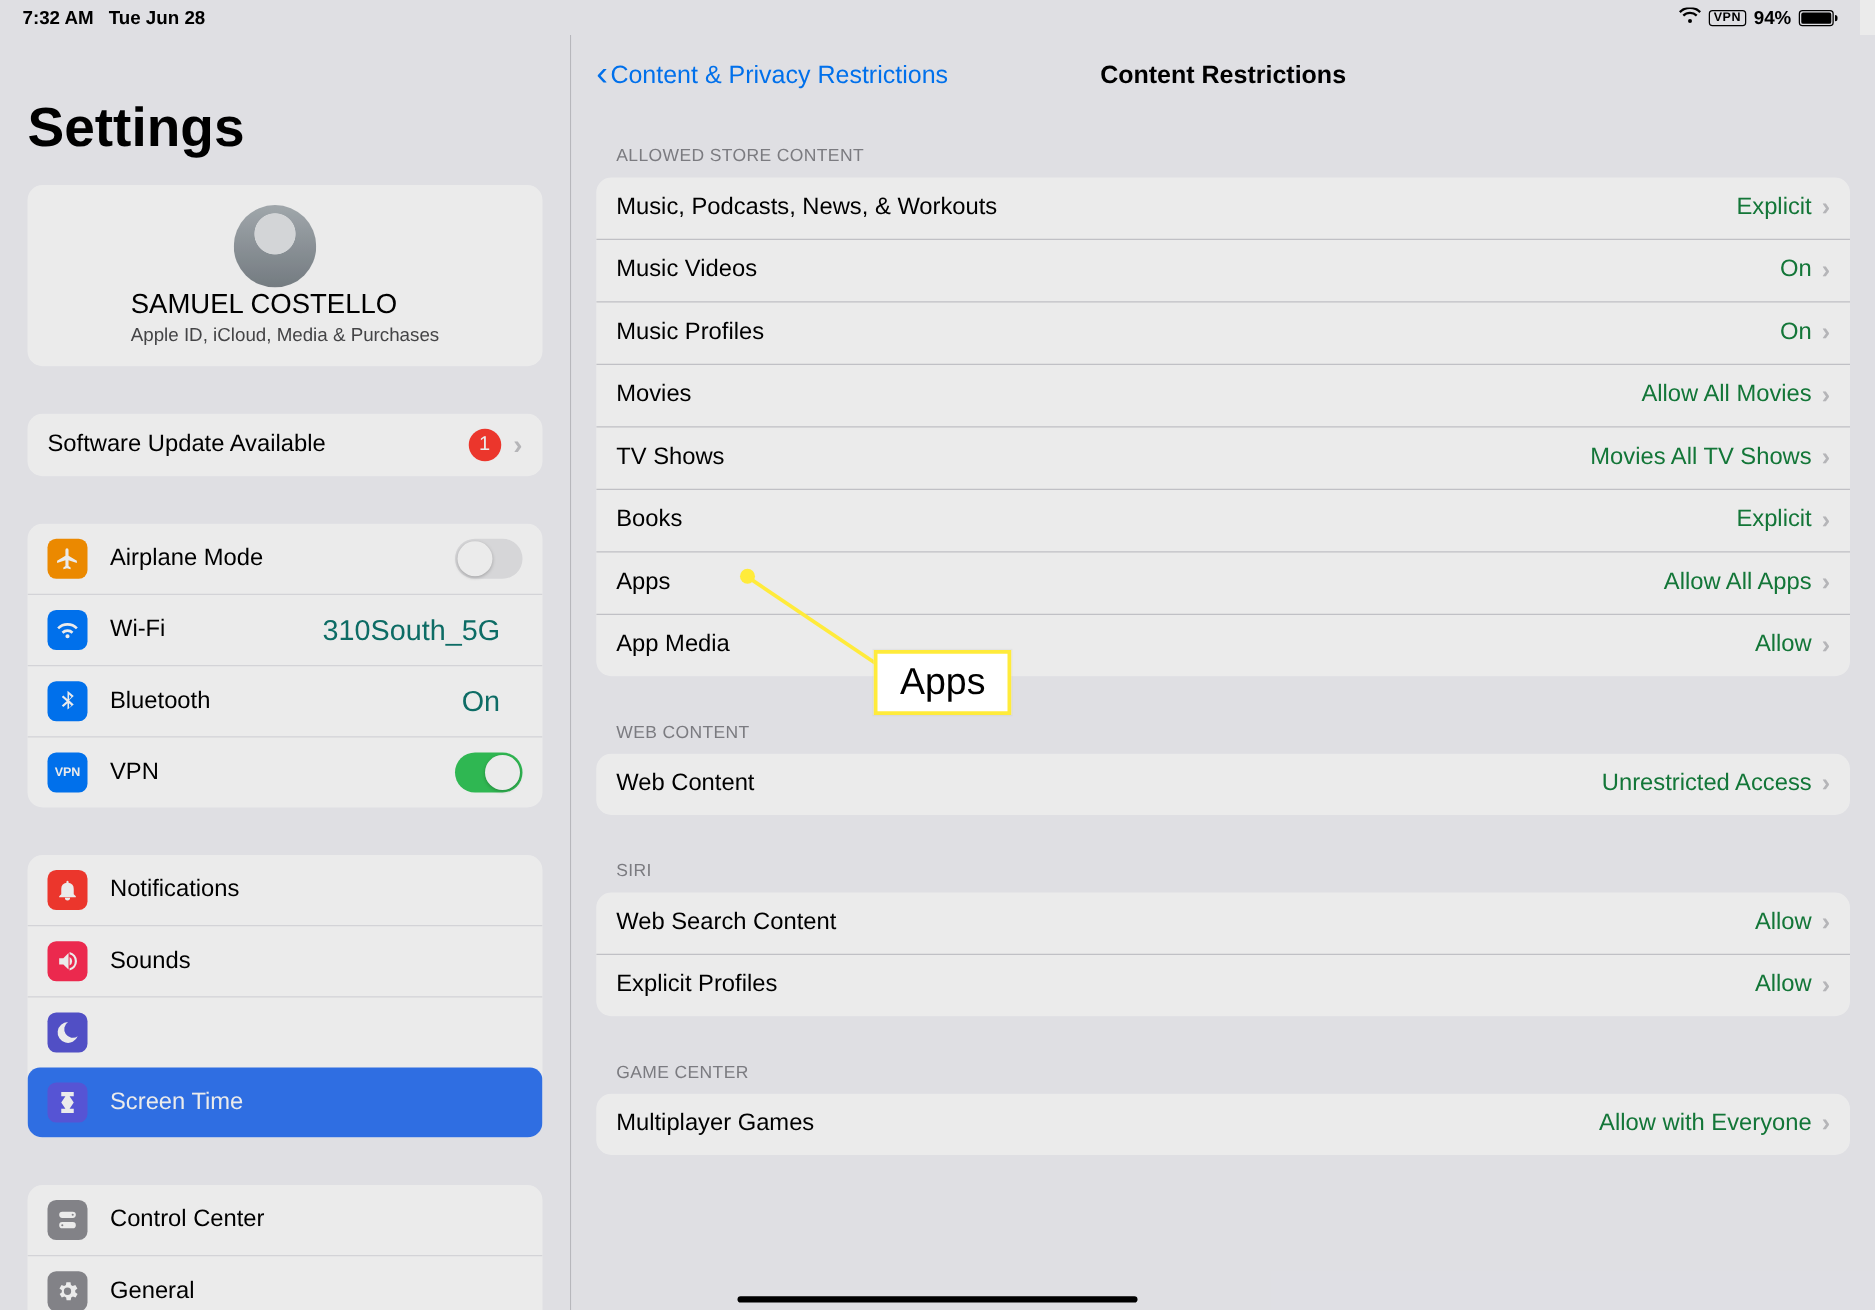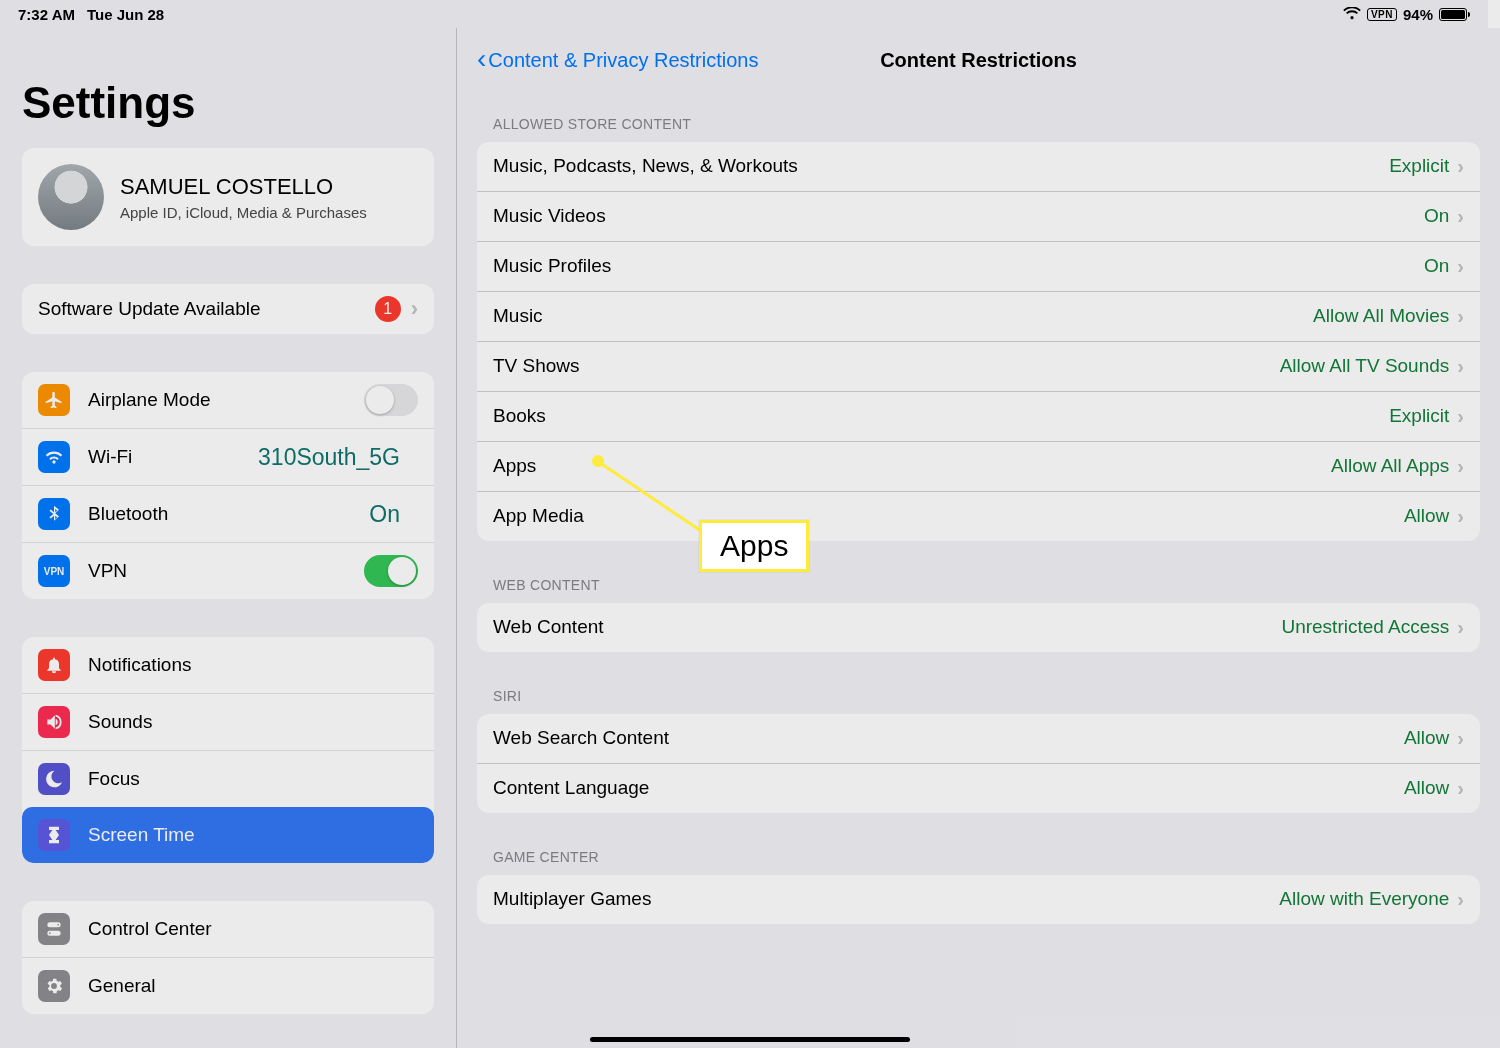--- a/index.html
+++ b/index.html
@@ -20,21 +20,21 @@
 .battery-tip{ width:2px; height:5px; background:#000; border-radius:0 2px 2px 0; margin-left:1px;}
 
 
 .split { position:absolute; top:28px; left:0; right:0; bottom:0; display:flex; background:#f2f2f7;}
 .left-pane { width:457px; flex:0 0 457px; border-right:1px solid #c7c7cc; background:#f2f2f7; padding:0 22px; overflow:hidden;}
 .right-pane { flex:1; background:#f2f2f7; position:relative; overflow:hidden;}
 
 
 .settings-title{ font-size:44px; font-weight:700; color:#000; margin:50px 0 20px 0;}
 .card{ background:#fff; border-radius:12px; overflow:hidden;}
-.profile-card{ display:flex; align-items:center; padding:16px;}
+.profile-card{ display:flex; align-items:center; padding:16px;flex-direction:column;}
 .avatar{ width:66px; height:66px; border-radius:50%; background:linear-gradient(180deg,#bfc4c8,#8a9197); flex:0 0 66px; margin-right:16px; background-image:radial-gradient(circle at 50% 35%,#e5e8ea 0 30%,transparent 31%),linear-gradient(180deg,#aeb5ba,#7e868c);}
 .profile-name{ font-size:22px; font-weight:400; color:#000; margin-bottom:4px;}
 .profile-sub{ font-size:15px; color:#4a4a4c;}
 .row{ display:flex; align-items:center; padding:12px 16px; font-size:19px; color:#000;}
 .row + .row{ border-top:1px solid #e5e5ea;}
 .row-label{ flex:1;}
 .row-value{ color:#0f766e; font-size:23px; margin-right:18px;}
 .chev{ color:#c5c5c8; font-size:22px; font-weight:600;}
 .badge{ background:#ff3b30; color:#fff; min-width:26px; height:26px; border-radius:13px; display:inline-flex; align-items:center; justify-content:center; font-size:16px; font-weight:500; margin-right:10px;}
 .ios-icon{ width:32px; height:32px; border-radius:7px; margin-right:18px; flex:0 0 32px; display:flex; align-items:center; justify-content:center;}
@@ -177,21 +177,20 @@
             </svg>
         </span>
         <span class="row-label">Sounds</span>
       </div>
       <div class="row">
         <span class="ios-icon" style="background:#5856d6">
           <svg viewBox="0 0 24 24">
               <path d="M12.5 2a10 10 0 109.3 13.7A8 8 0 0112.5 2z"></path>
             </svg>
         </span>
-        <span class="row-label">Focus</span>
       </div>
       <div class="row sel-row" style="border-top:none">
         <span class="ios-icon" style="background:#5856d6">
           <svg viewBox="0 0 24 24">
               <path d="M6 2h12v4h-4l4 6-4 6h4v4H6v-4h4l-4-6 4-6H6V2z"></path>
             </svg>
         </span>
         <span class="row-label" style="color:#fff">Screen Time</span>
       </div>
     </div>
@@ -238,27 +237,27 @@
           <span class="lbl">Music Videos</span>
           <span class="val">On</span>
           <span class="chev">›</span>
         </div>
       <div class="grow">
           <span class="lbl">Music Profiles</span>
           <span class="val">On</span>
           <span class="chev">›</span>
         </div>
       <div class="grow">
-          <span class="lbl">Music</span>
+          <span class="lbl">Movies</span>
           <span class="val">Allow All Movies</span>
           <span class="chev">›</span>
         </div>
       <div class="grow">
           <span class="lbl">TV Shows</span>
-          <span class="val">Allow All TV Sounds</span>
+          <span class="val">Movies All TV Shows</span>
           <span class="chev">›</span>
         </div>
       <div class="grow">
           <span class="lbl">Books</span>
           <span class="val">Explicit</span>
           <span class="chev">›</span>
         </div>
       <div class="grow">
           <span class="lbl">Apps</span>
           <span class="val">Allow All Apps</span>
@@ -281,21 +280,21 @@
     </div>
 
     <div class="group-header">SIRI</div>
     <div class="group">
       <div class="grow">
           <span class="lbl">Web Search Content</span>
           <span class="val">Allow</span>
           <span class="chev">›</span>
         </div>
       <div class="grow">
-          <span class="lbl">Content Language</span>
+          <span class="lbl">Explicit Profiles</span>
           <span class="val">Allow</span>
           <span class="chev">›</span>
         </div>
     </div>
 
     <div class="group-header">GAME CENTER</div>
     <div class="group">
       <div class="grow">
           <span class="lbl">Multiplayer Games</span>
           <span class="val">Allow with Everyone</span>

